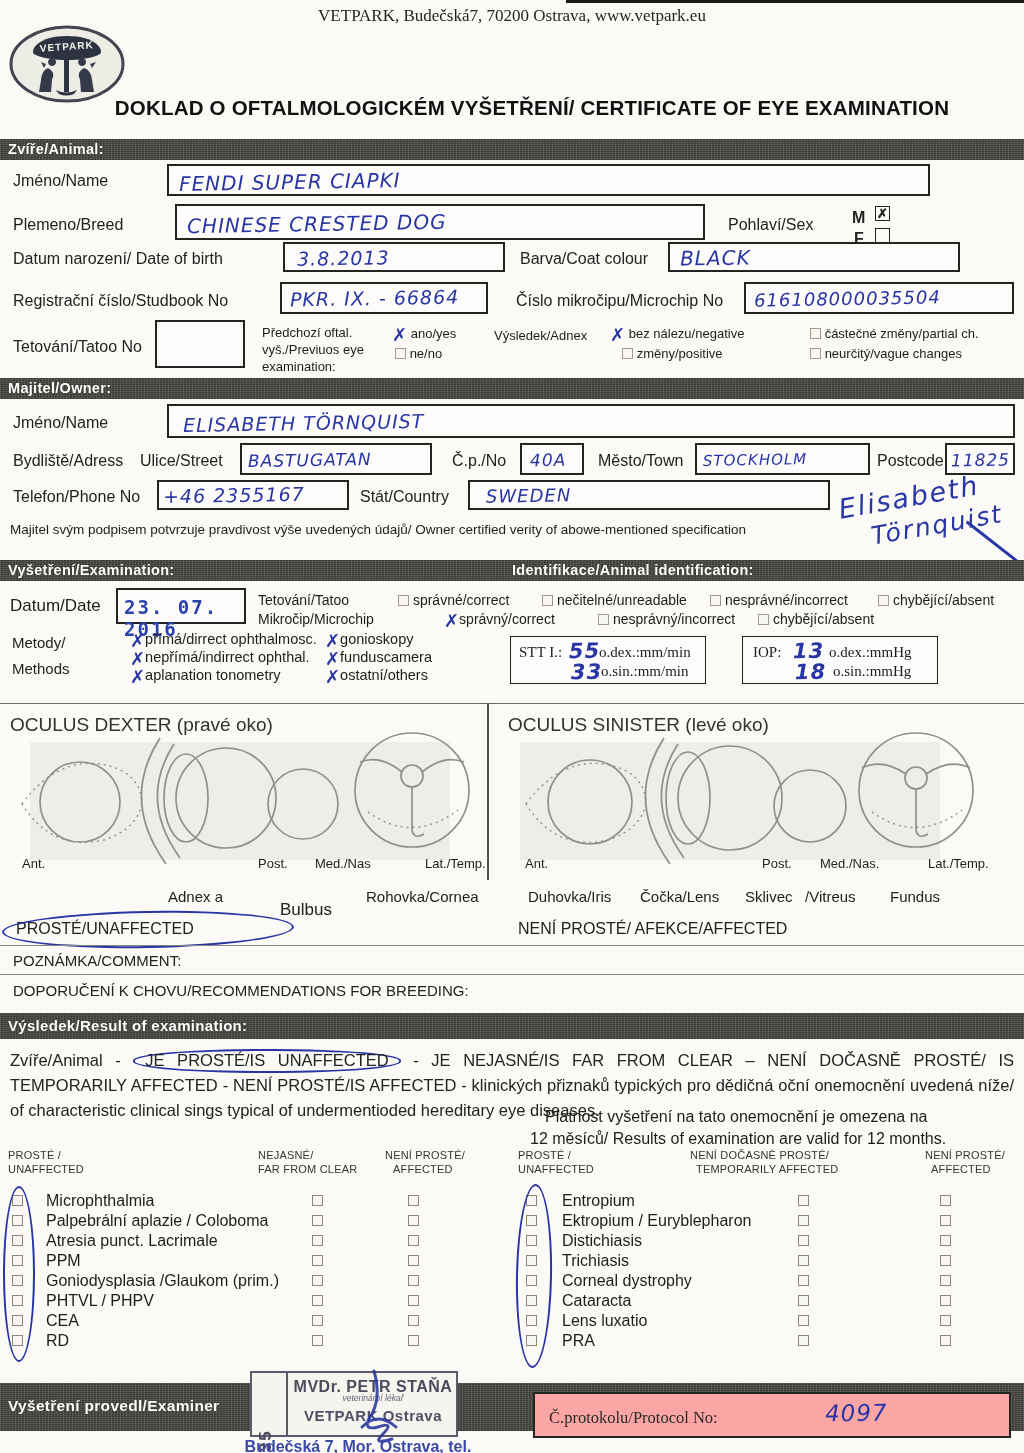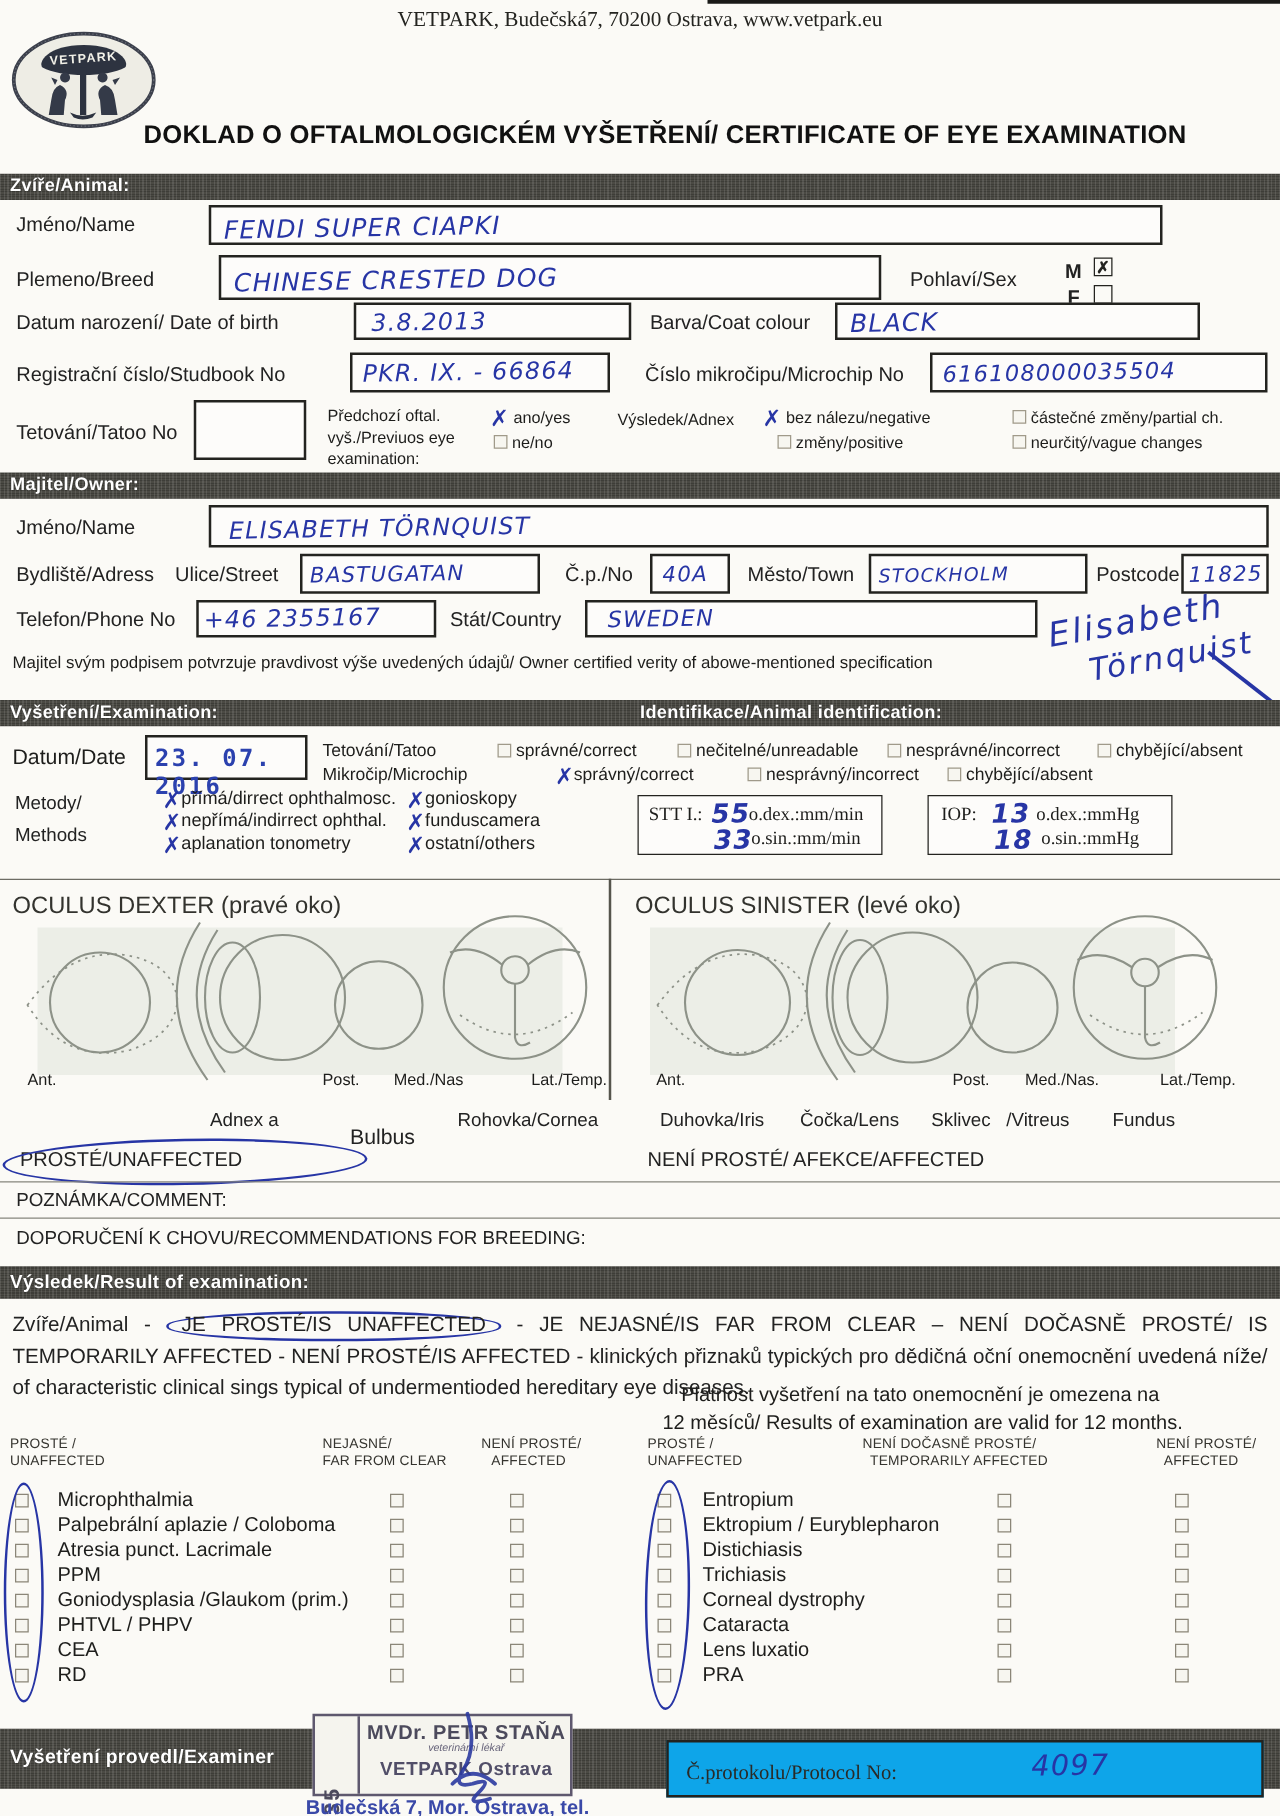--- a/index.html
+++ b/index.html
@@ -457,18 +457,18 @@
     </div>
     <div class="abs" style="left:38px;top:5px;width:166px;text-align:center;font-weight:bold;font-size:16px;color:#4c4a5c;letter-spacing:.5px;">MVDr. PETR STAŇA</div>
     <div class="abs" style="left:38px;top:20px;width:166px;text-align:center;font-style:italic;font-size:8.5px;color:#67647a;">veterinární lékař</div>
     <div class="abs" style="left:38px;top:34px;width:166px;text-align:center;font-weight:bold;font-size:15px;color:#514e68;letter-spacing:.5px;">VETPARK Ostrava</div>
     <svg class="abs" style="left:80px;top:-4px;" width="90" height="78" viewBox="0 0 90 78">
       <path d="M42,2 Q50,30 38,48 Q30,62 46,58 Q64,52 50,66 Q40,76 60,70 M30,58 Q46,42 64,58" fill="none" stroke="#2b3aa0" stroke-width="3" stroke-linecap="round" opacity=".9"></path>
     </svg>
   </div>
   <div class="abs" style="left:240px;top:1438px;width:236px;text-align:center;font-weight:bold;font-size:16px;color:#3a49a8;">Budečská 7, Mor. Ostrava, tel. 596 120 482</div>
 
-  <div class="box" style="left:533px;top:1392px;width:478px;height:46px;border-width:2.5px;background:#0ea5e9;">
+  <div class="box" style="left:533px;top:1392px;width:478px;height:46px;border-width:2.5px;background:#fca5a5;">
     <span class="abs serif" style="left:14px;top:14px;font-size:16.5px;color:#2a2a26;">Č.protokolu/Protocol No:</span>
     <span class="hw abs" style="left:290px;top:6px;font-size:23px;">4097</span>
   </div>
 
 </div>
 
 </body></html>

